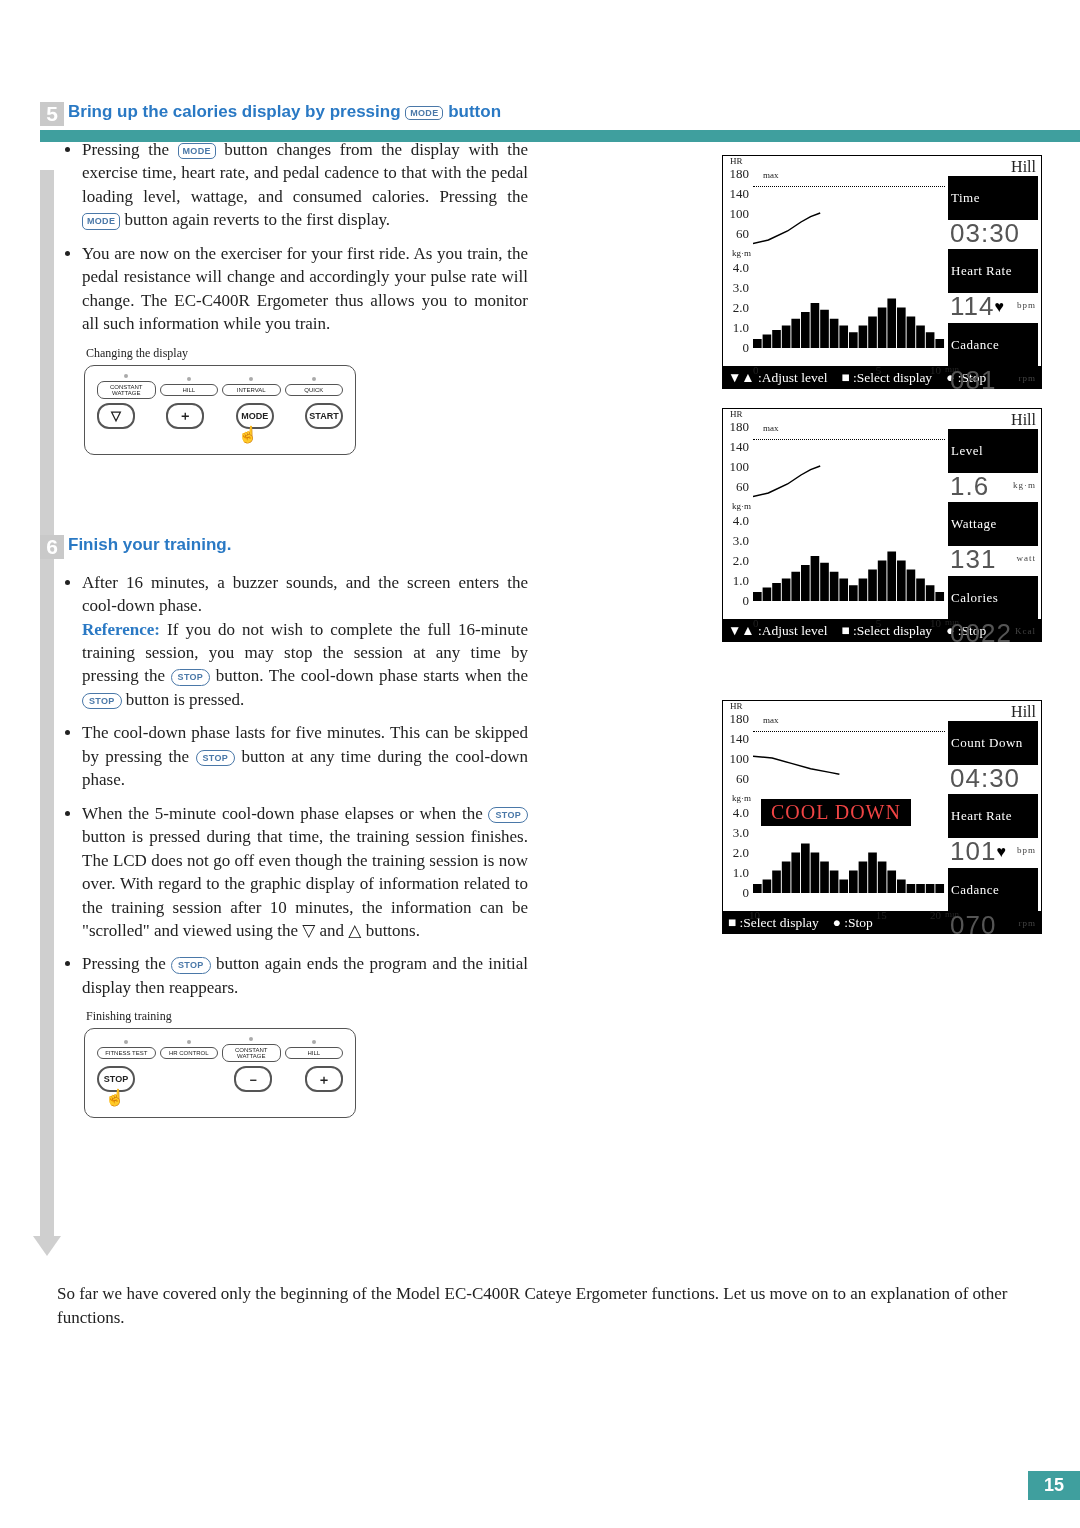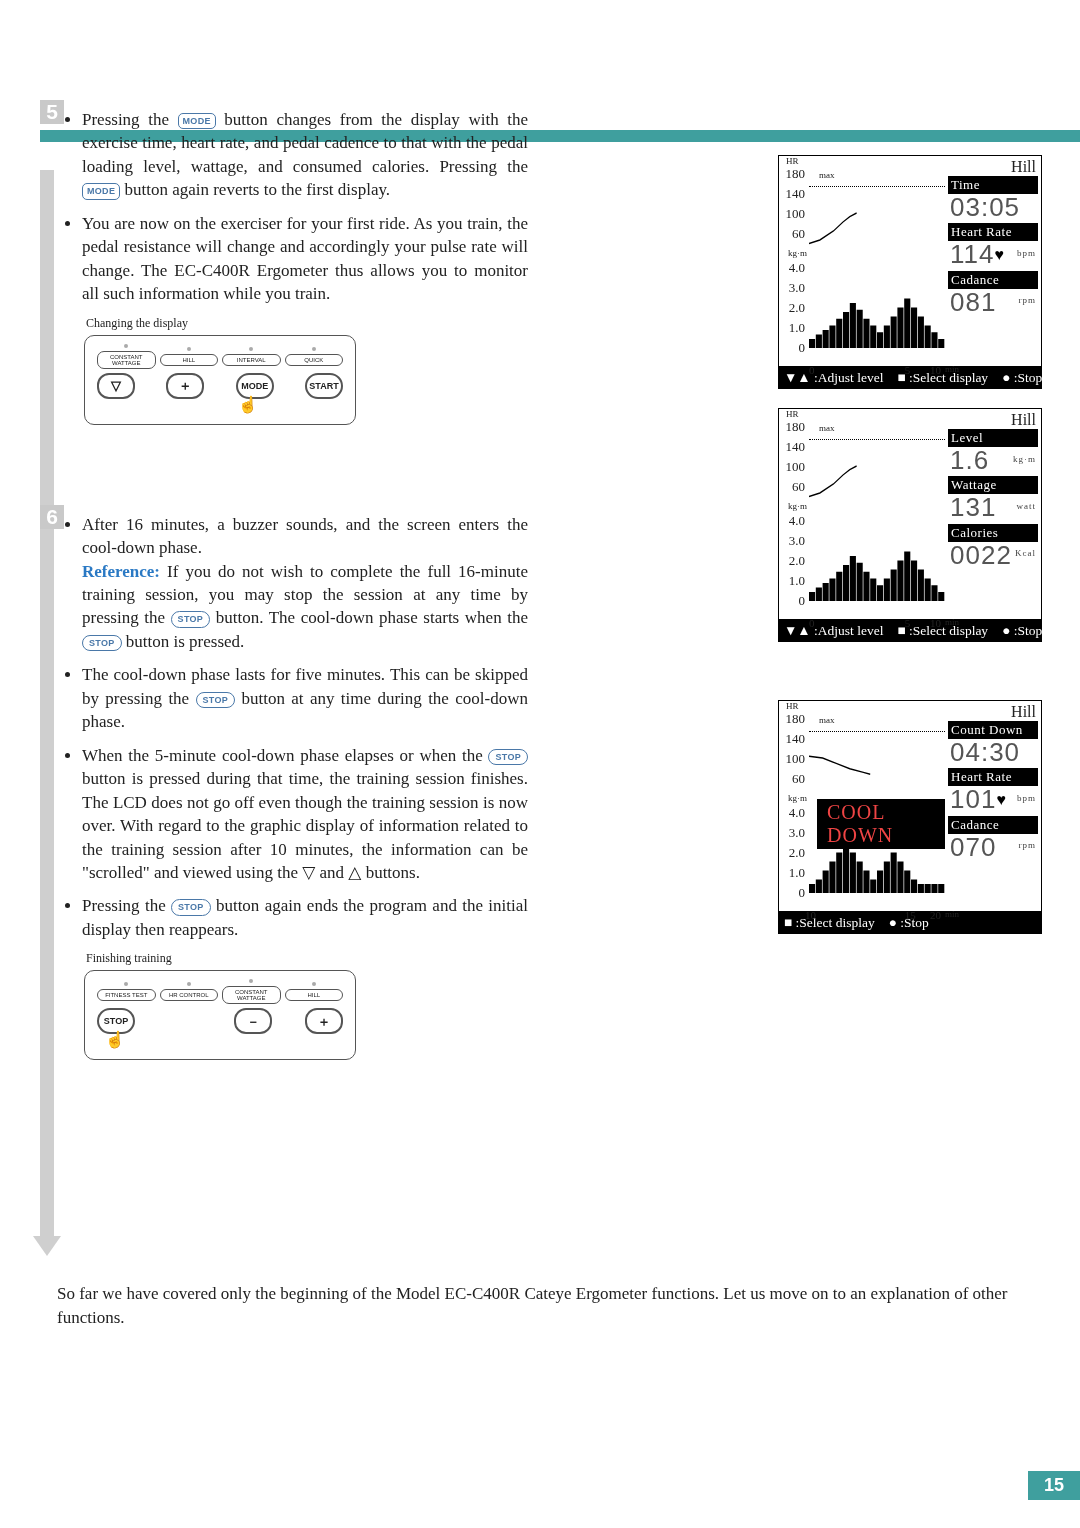--- a/index.html
+++ b/index.html
@@ -17,35 +17,35 @@
   .kprow { display:flex; justify-content:space-between; align-items:center; }
   .kdot { width:4px; height:4px; border-radius:50%; background:#aaa; margin:0 auto 3px auto; }
   .ktag { font-size:6px; text-align:center; border:1px solid #555; border-radius:7px; padding:2px 4px; line-height:1; margin:0 2px; }
   .kbtn { width:34px; height:22px; border:2px solid #555; border-radius:12px; display:flex; align-items:center; justify-content:center; margin:4px 2px 0 2px; font-size:9px; font-weight:bold; }
   .kbtn.oval{border-radius:16px;}
   .fing { font-size:16px; color:#888; text-align:center; margin-top:-4px; }
   .glyph { display:inline-block; font-size:13px; line-height:1; }
   .btn-inline { display:inline-block; border:1.3px solid #4a78a8; border-radius:5px; font-size:9px; font-family:Arial,Helvetica,sans-serif; padding:1px 4px; color:#4a78a8; vertical-align:1px; font-weight:bold; letter-spacing:.3px; }
   .btn-oval { border-radius:10px; padding:1px 6px; }
   .heart { color:#000; }
-  .display { position:absolute; width:264px; right:38px; font-family:"Times New Roman",serif; }
+  .display { position:absolute; width:320px; right:38px; font-family:"Times New Roman",serif; }
   .disp1 { top:155px; } .disp2 { top:408px; } .disp3 { top:700px; }
   .graph-box { border:1px solid #000; height:210px; position:relative; background:#fff; font-size:11px; }
   .g-mode { position:absolute; right:5px; top:2px; font-size:16px; }
   .g-hrlbl { position:absolute; left:7px; top:0px; font-size:9px; }
   .g-max  { position:absolute; left:40px; top:14px; font-size:9px; }
   .tick { position:absolute; left:4px; font-size:13px; text-align:right; width:22px; }
   .tick.r{left:6px;}
   .xaxis{ position:absolute; bottom:2px; left:0; right:0; font-size:11px; }
   .chart-area{ position:absolute; left:30px; right:96px; top:12px; bottom:18px; }
   svg.bars{position:absolute;left:0;bottom:0;width:100%;height:50%;}
   svg.hrline{position:absolute;left:0;top:0;width:100%;height:50%;}
   .maxline{position:absolute;left:0;right:0;top:10%;border-top:1px dotted #000;height:0;}
   .readout { position:absolute; right:3px; top:20px; width:90px; }
-  .ro-hd { background:#000; color:#fff; font-size:13px; padding:1px 3px; letter-spacing:.5px; }
+  .ro-hd { background:#000; color:#fff; font-size:13px; padding:14px 3px; letter-spacing:.5px; }
   .ro-val{ font-family:Arial,Helvetica,sans-serif; font-size:26px; letter-spacing:1px; color:#555; padding:0 2px 2px 2px; line-height:1.05; text-align:left; position:relative; }
   .ro-unit{ font-size:9px; color:#444; position:absolute; right:2px; bottom:12px; font-family:"Times New Roman",serif;}
   .ro-hr-sym{font-size:16px;vertical-align:3px;}
   .legend { background:#000; color:#fff; font-size:13.5px; padding:3px 6px; display:flex; gap:14px; align-items:center; }
   .legend span{white-space:nowrap;}
   .leg-tri::before{content:"▼▲ ";}
   .leg-sq::before{content:"■ ";}
   .leg-circ::before{content:"● ";}
   .cooldown{position:absolute;left:8px;top:48%;background:#000;color:#ef4444;font-size:20px;padding:2px 10px;letter-spacing:1px;font-family:"Times New Roman",serif;}
   .arrow-down{ position:absolute; left:40px; top:170px; bottom:290px; width:14px; background:linear-gradient(#cfcfcf,#cfcfcf); }
@@ -57,20 +57,23 @@
 <body>
 
 <div class="page">
   <div class="topbar"></div>
   <div class="arrow-down"></div>
 
   <div class="col-left">
 
     <div class="step">
       <div class="stepnum">5</div>
+      <div class="step-title">
+        <span>Bring up the calories display by pressing </span><span class="btn-inline">MODE</span><span> button</span>
+      </div>
       <ul class="bul">
         <li>
           <span>Pressing the </span><span class="btn-inline">MODE</span><span> button changes from the display with the exercise time, heart rate, and pedal cadence to that with the pedal loading level, wattage, and consumed calories. Pressing the </span><span class="btn-inline">MODE</span><span> button again reverts to the first display.</span>
         </li>
         <li>You are now on the exerciser for your first ride. As you train, the pedal resistance will change and accordingly your pulse rate will change. The EC-C400R Ergometer thus allows you to monitor all such information while you train.</li>
       </ul>
       <div class="panel-cap">Changing the display</div>
       <div class="keypad">
         <div class="kprow">
           <div style="flex:1">
@@ -103,20 +106,21 @@
           <div class="kbtn oval">
               <span>START</span>
             </div>
         </div>
         <div class="fing" style="margin-left:56px">☝</div>
       </div>
     </div>
 
     <div class="step" style="margin-top:80px">
       <div class="stepnum">6</div>
+      <div class="step-title">Finish your training.</div>
       <ul class="bul">
         <li>
           <span>After 16 minutes, a buzzer sounds, and the screen enters the cool-down phase.</span><br>
           <span class="ref-label">Reference:</span>
           <span>If you do not wish to complete the full 16-minute training session, you may stop the session at any time by pressing the </span><span class="btn-inline btn-oval">STOP</span><span> button. The cool-down phase starts when the </span><span class="btn-inline btn-oval">STOP</span><span> button is pressed.</span>
         </li>
         <li><span>The cool-down phase lasts for five minutes. This can be skipped by pressing the </span><span class="btn-inline btn-oval">STOP</span><span> button at any time during the cool-down phase.</span></li>
         <li><span>When the 5-minute cool-down phase elapses or when the </span><span class="btn-inline btn-oval">STOP</span><span> button is pressed during that time, the training session finishes. The LCD does not go off even though the training session is now over. With regard to the graphic display of information related to the training session after 10 minutes, the information can be "scrolled" and viewed using the ▽ and △ buttons.</span></li>
         <li><span>Pressing the </span><span class="btn-inline btn-oval">STOP</span><span> button again ends the program and the initial display then reappears.</span></li>
       </ul>
@@ -201,21 +205,21 @@
           </svg>
       </div>
       <div class="xaxis">
           <span style="position:absolute;left:30px">0</span>
           <span style="position:absolute;left:48%">5</span>
           <span style="position:absolute;right:100px">10</span>
           <span style="position:absolute;right:82px;font-size:9px">min</span>
         </div>
       <div class="readout">
         <div class="ro-hd">Time</div>
-        <div class="ro-val"><span>03:05</span></div>
+        <div class="ro-val"><span>03:30</span></div>
         <div class="ro-hd">Heart Rate</div>
         <div class="ro-val"><span>114</span><span class="ro-hr-sym heart">♥</span><span class="ro-unit">bpm</span></div>
         <div class="ro-hd">Cadance</div>
         <div class="ro-val"><span>081</span><span class="ro-unit">rpm</span></div>
       </div>
     </div>
     <div class="legend">
         <span class="leg-tri">:Adjust level</span>
         <span class="leg-sq">:Select display</span>
         <span class="leg-circ">:Stop</span>

